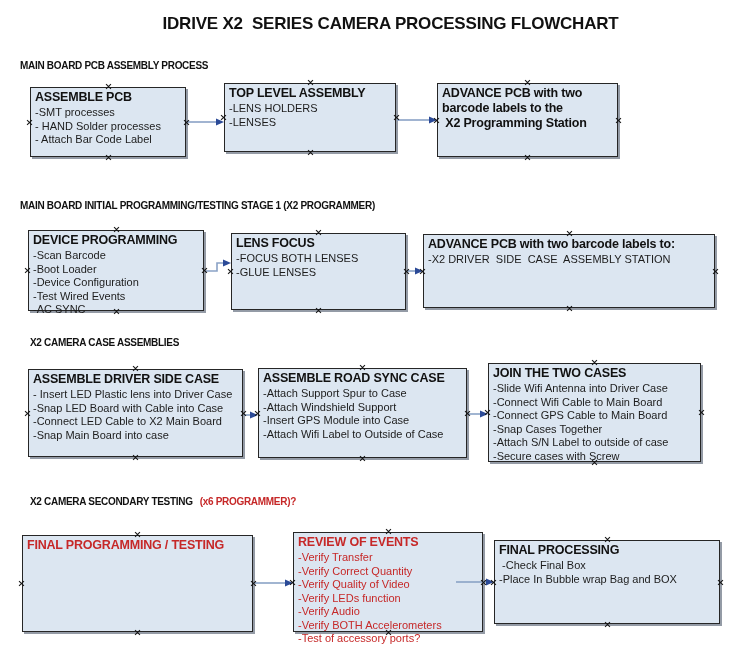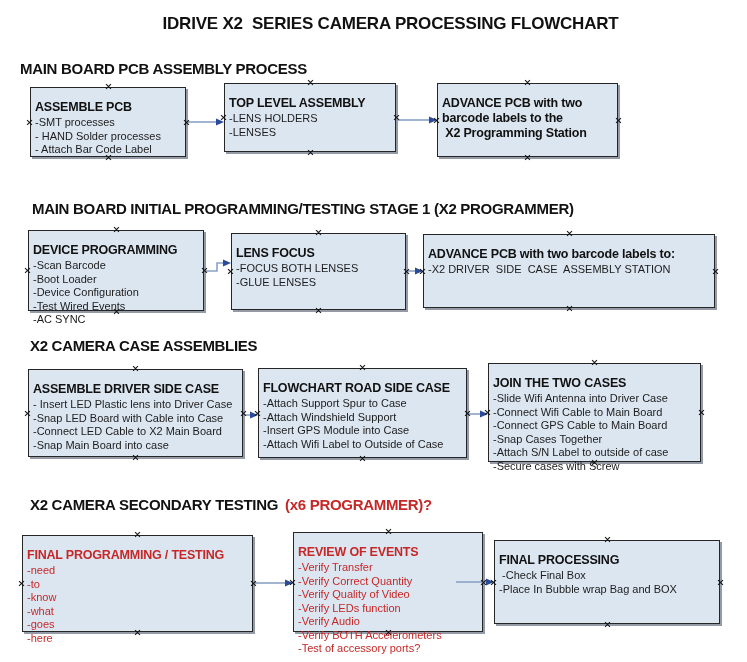--- a/index.html
+++ b/index.html
@@ -12,29 +12,29 @@
   html,body{margin:0;padding:0;background:#ffffff;}
   #canvas{
     position:relative;width:747px;height:662px;background:#ffffff;overflow:hidden;
     font-family:"Liberation Sans",sans-serif;color:#111;
   }
   .page-title{
     position:absolute;top:14px;left:17px;width:747px;text-align:center;
     font-size:17px;font-weight:bold;letter-spacing:-0.2px;white-space:pre;
   }
   .sec-header{
-    position:absolute;font-size:15px;font-weight:bold;letter-spacing:-0.3px;white-space:pre;
+    position:absolute;font-size:10px;font-weight:bold;letter-spacing:-0.3px;white-space:pre;
   }
   .sec-header .red-text{color:var(--red);padding-left:7px;}
   .box{
     position:absolute;box-sizing:border-box;
     background:var(--box-fill);
     border:1.5px solid var(--box-border);
     box-shadow:2px 2px 0 #949ba6;
-    padding:12px 4px;
+    padding:2px 4px;
     overflow:visible;
   }
   .box-title{
     font-weight:bold;font-size:12.5px;line-height:15px;letter-spacing:-0.2px;
     white-space:pre;margin-bottom:1px;color:#111;
   }
   .box-item{
     font-size:11px;line-height:13.5px;white-space:pre;color:#1c1c1c;
   }
   .red-box .box-title,.red-box .box-item{color:var(--red);}
@@ -53,21 +53,21 @@
   .connectors .head{fill:var(--arrow-head);stroke:none;}
 </style>
 </head>
 <body>
 
 <div id="canvas">
 
   <div class="page-title">IDRIVE X2  SERIES CAMERA PROCESSING FLOWCHART</div>
 
   <div class="sec-header" style="left:20px;top:60px"><span>MAIN BOARD PCB ASSEMBLY PROCESS</span><span class="red-text"></span></div>
-  <div class="sec-header" style="left:32px;top:200px"><span>MAIN BOARD INITIAL PROGRAMMING/TESTING STAGE 1 (X2 PROGRAMMER)</span><span class="red-text"></span></div>
+  <div class="sec-header" style="left:20px;top:200px"><span>MAIN BOARD INITIAL PROGRAMMING/TESTING STAGE 1 (X2 PROGRAMMER)</span><span class="red-text"></span></div>
   <div class="sec-header" style="left:30px;top:337px"><span>X2 CAMERA CASE ASSEMBLIES</span><span class="red-text"></span></div>
   <div class="sec-header" style="left:30px;top:496px"><span>X2 CAMERA SECONDARY TESTING</span><span class="red-text">(x6 PROGRAMMER)?</span></div>
 
   <div class="box" style="left:30px;top:87px;width:156px;height:70px">
     <span class="handle h-t"></span>
       <span class="handle h-b"></span>
       <span class="handle h-l"></span>
       <span class="handle h-r"></span>
     <div class="box-title">ASSEMBLE PCB</div>
     <div class="box-items">
@@ -145,21 +145,21 @@
         <div class="box-item">-Snap LED Board with Cable into Case</div>
         <div class="box-item">-Connect LED Cable to X2 Main Board</div>
         <div class="box-item">-Snap Main Board into case</div>
       </div>
   </div>
   <div class="box" style="left:258px;top:368px;width:209px;height:90px">
     <span class="handle h-t"></span>
       <span class="handle h-b"></span>
       <span class="handle h-l"></span>
       <span class="handle h-r"></span>
-    <div class="box-title">FLOWCHART ROAD SIDE CASE</div>
+    <div class="box-title">ASSEMBLE ROAD SYNC CASE</div>
     <div class="box-items">
         <div class="box-item">-Attach Support Spur to Case</div>
         <div class="box-item">-Attach Windshield Support</div>
         <div class="box-item">-Insert GPS Module into Case</div>
         <div class="box-item">-Attach Wifi Label to Outside of Case</div>
       </div>
   </div>
   <div class="box" style="left:488px;top:363px;width:213px;height:99px">
     <span class="handle h-t"></span>
       <span class="handle h-b"></span>
@@ -175,28 +175,20 @@
         <div class="box-item">-Secure cases with Screw</div>
       </div>
   </div>
 
   <div class="box red-box" style="left:22px;top:535px;width:231px;height:97px">
     <span class="handle h-t"></span>
       <span class="handle h-b"></span>
       <span class="handle h-l"></span>
       <span class="handle h-r"></span>
     <div class="box-title">FINAL PROGRAMMING / TESTING</div>
-    <div class="box-items">
-        <div class="box-item">-need</div>
-        <div class="box-item">-to</div>
-        <div class="box-item">-know</div>
-        <div class="box-item">-what</div>
-        <div class="box-item">-goes</div>
-        <div class="box-item">-here</div>
-      </div>
   </div>
   <div class="box red-box" style="left:293px;top:532px;width:190px;height:100px">
     <span class="handle h-t"></span>
       <span class="handle h-b"></span>
       <span class="handle h-l"></span>
       <span class="handle h-r"></span>
     <div class="box-title">REVIEW OF EVENTS</div>
     <div class="box-items">
         <div class="box-item">-Verify Transfer</div>
         <div class="box-item">-Verify Correct Quantity</div>

